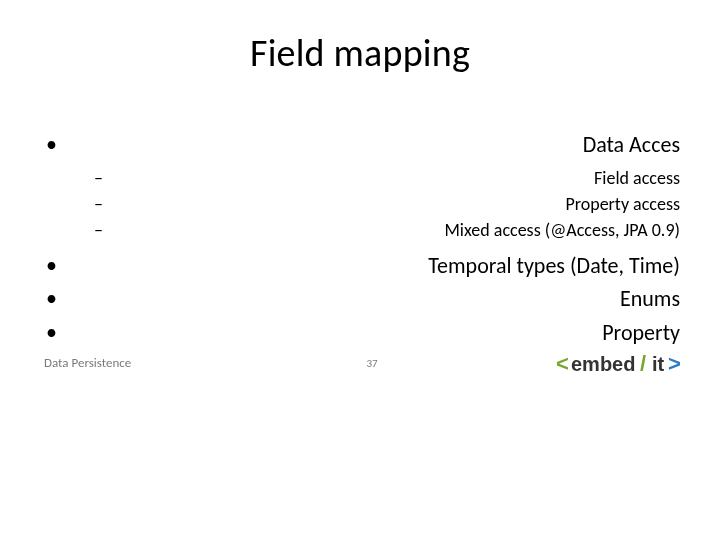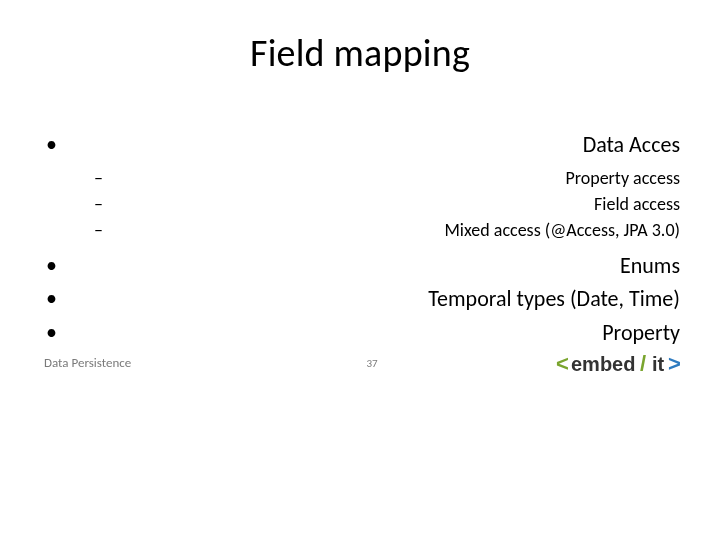--- a/index.html
+++ b/index.html
@@ -103,27 +103,27 @@
 
 <div class="slide">
 
   <div class="title">Field mapping</div>
 
   <div class="content">
     <ul class="level1">
       <li>
         <span>Data Acces</span>
         <ul class="level2">
+          <li><span>Field access</span></li>
           <li><span>Property access</span></li>
-          <li><span>Field access</span></li>
-          <li><span>Mixed access (@Access, JPA 3.0)</span></li>
+          <li><span>Mixed access (@Access, JPA 0.9)</span></li>
         </ul>
       </li>
+      <li><span>Temporal types (Date, Time)</span></li>
       <li><span>Enums</span></li>
-      <li><span>Temporal types (Date, Time)</span></li>
       <li><span>Property</span></li>
     </ul>
   </div>
 
   <div class="footer-left">Data Persistence</div>
   <div class="footer-center">37</div>
 
   <div class="logo">
     <svg width="130" height="28" viewBox="0 0 130 28">
       <text x="0" y="21" font-family="Verdana, Arial, sans-serif" font-size="22" font-weight="bold" fill="#7aa52e">&lt;</text>

